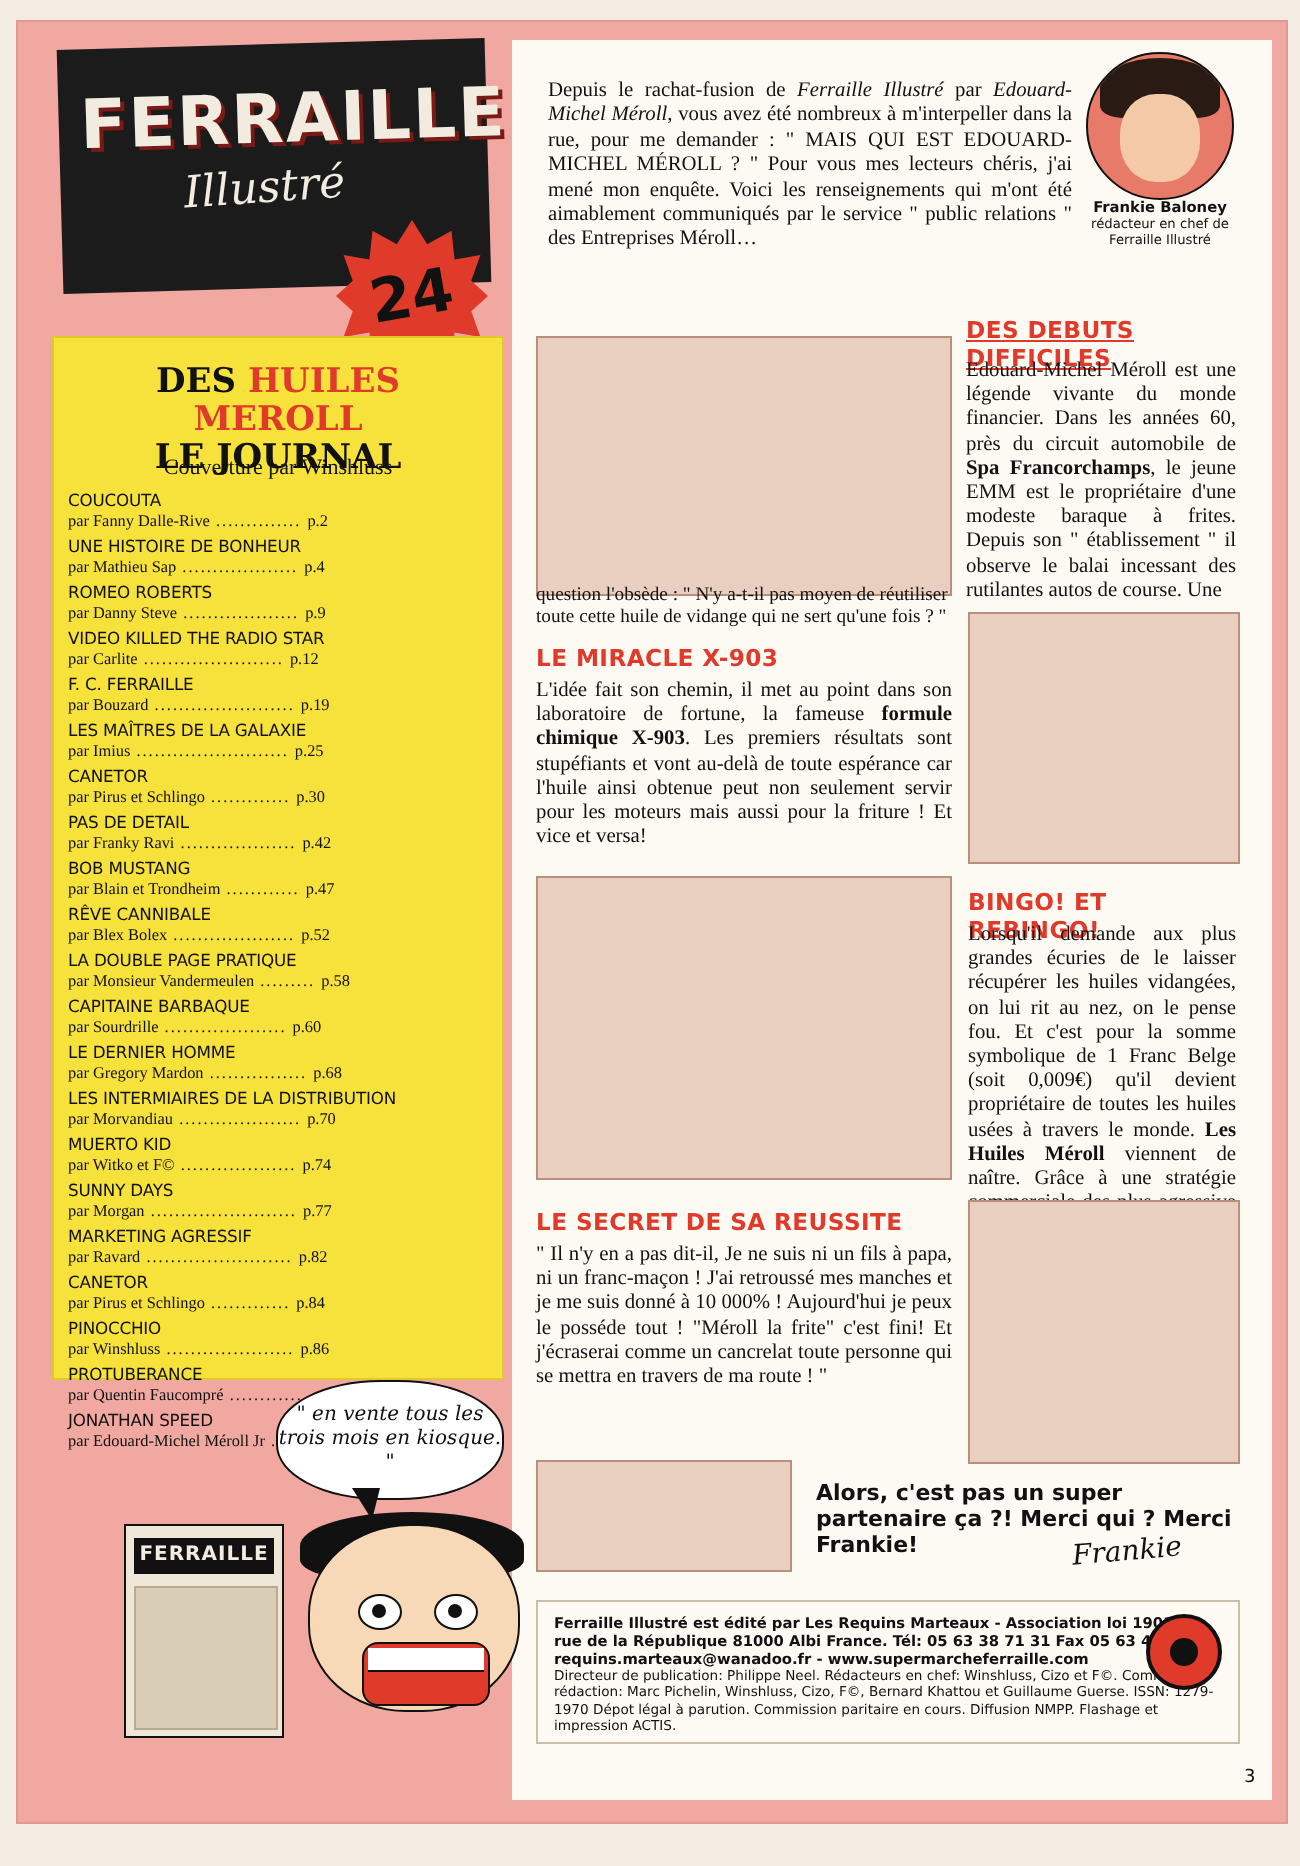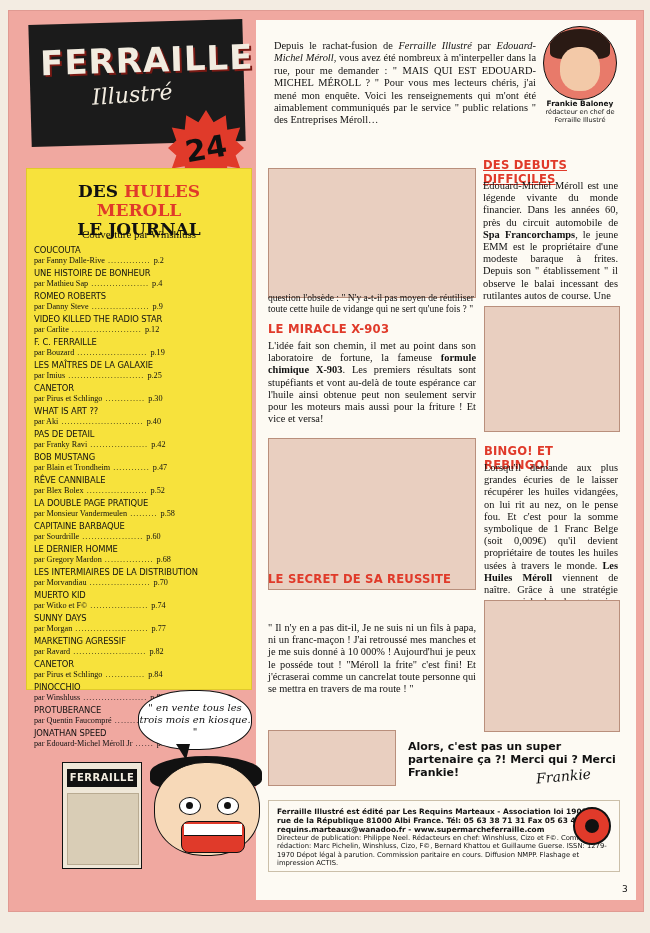--- a/index.html
+++ b/index.html
@@ -195,21 +195,21 @@
   #sec1-head{position:absolute;left:483px;top:158px;width:135px;text-decoration:underline;}
   #sec1-body{position:absolute;left:483px;top:180px;width:135px;}
   #art1{position:absolute;left:268px;top:168px;width:206px;height:128px;}
   #q1{position:absolute;left:268px;top:292px;width:208px;font-size:9.6px;line-height:11px;color:#111;}
   #sec2-head{position:absolute;left:268px;top:322px;width:210px;}
   #sec2-body{position:absolute;left:268px;top:340px;width:208px;}
   #art2{position:absolute;left:484px;top:306px;width:134px;height:124px;}
   #sec3-head{position:absolute;left:484px;top:444px;width:134px;}
   #sec3-body{position:absolute;left:484px;top:462px;width:134px;}
   #art3{position:absolute;left:268px;top:438px;width:206px;height:150px;}
-  #sec4-head{position:absolute;left:268px;top:572px;width:210px;}
+  #sec4-head{position:absolute;left:268px;top:604px;width:210px;}
   #sec4-body{position:absolute;left:268px;top:622px;width:208px;}
   #art4{position:absolute;left:484px;top:600px;width:134px;height:130px;}
   #closing{
     position:absolute;left:408px;top:740px;width:210px;
     font-family:"DejaVu Sans", sans-serif;font-weight:bold;
     font-size:11px;line-height:13px;color:#111;
   }
   #signature{
     position:absolute;left:536px;top:768px;
     font-family:"DejaVu Serif", serif;font-style:italic;font-size:14px;color:#111;
@@ -287,24 +287,20 @@
         <div class="toc-title">F. C. FERRAILLE</div>
         <div class="toc-by"><span>par Bouzard</span><span class="dots"> ....................... </span><span>p.19</span></div>
       </div>
       <div class="toc-item">
         <div class="toc-title">LES MAÎTRES DE LA GALAXIE</div>
         <div class="toc-by"><span>par Imius</span><span class="dots"> ......................... </span><span>p.25</span></div>
       </div>
       <div class="toc-item">
         <div class="toc-title">CANETOR</div>
         <div class="toc-by"><span>par Pirus et Schlingo</span><span class="dots"> ............. </span><span>p.30</span></div>
-      </div>
-      <div class="toc-item">
-        <div class="toc-title">WHAT IS ART ??</div>
-        <div class="toc-by"><span>par Aki</span><span class="dots"> ........................... </span><span>p.40</span></div>
       </div>
       <div class="toc-item">
         <div class="toc-title">PAS DE DETAIL</div>
         <div class="toc-by"><span>par Franky Ravi</span><span class="dots"> ................... </span><span>p.42</span></div>
       </div>
       <div class="toc-item">
         <div class="toc-title">BOB MUSTANG</div>
         <div class="toc-by"><span>par Blain et Trondheim</span><span class="dots"> ............ </span><span>p.47</span></div>
       </div>
       <div class="toc-item">

